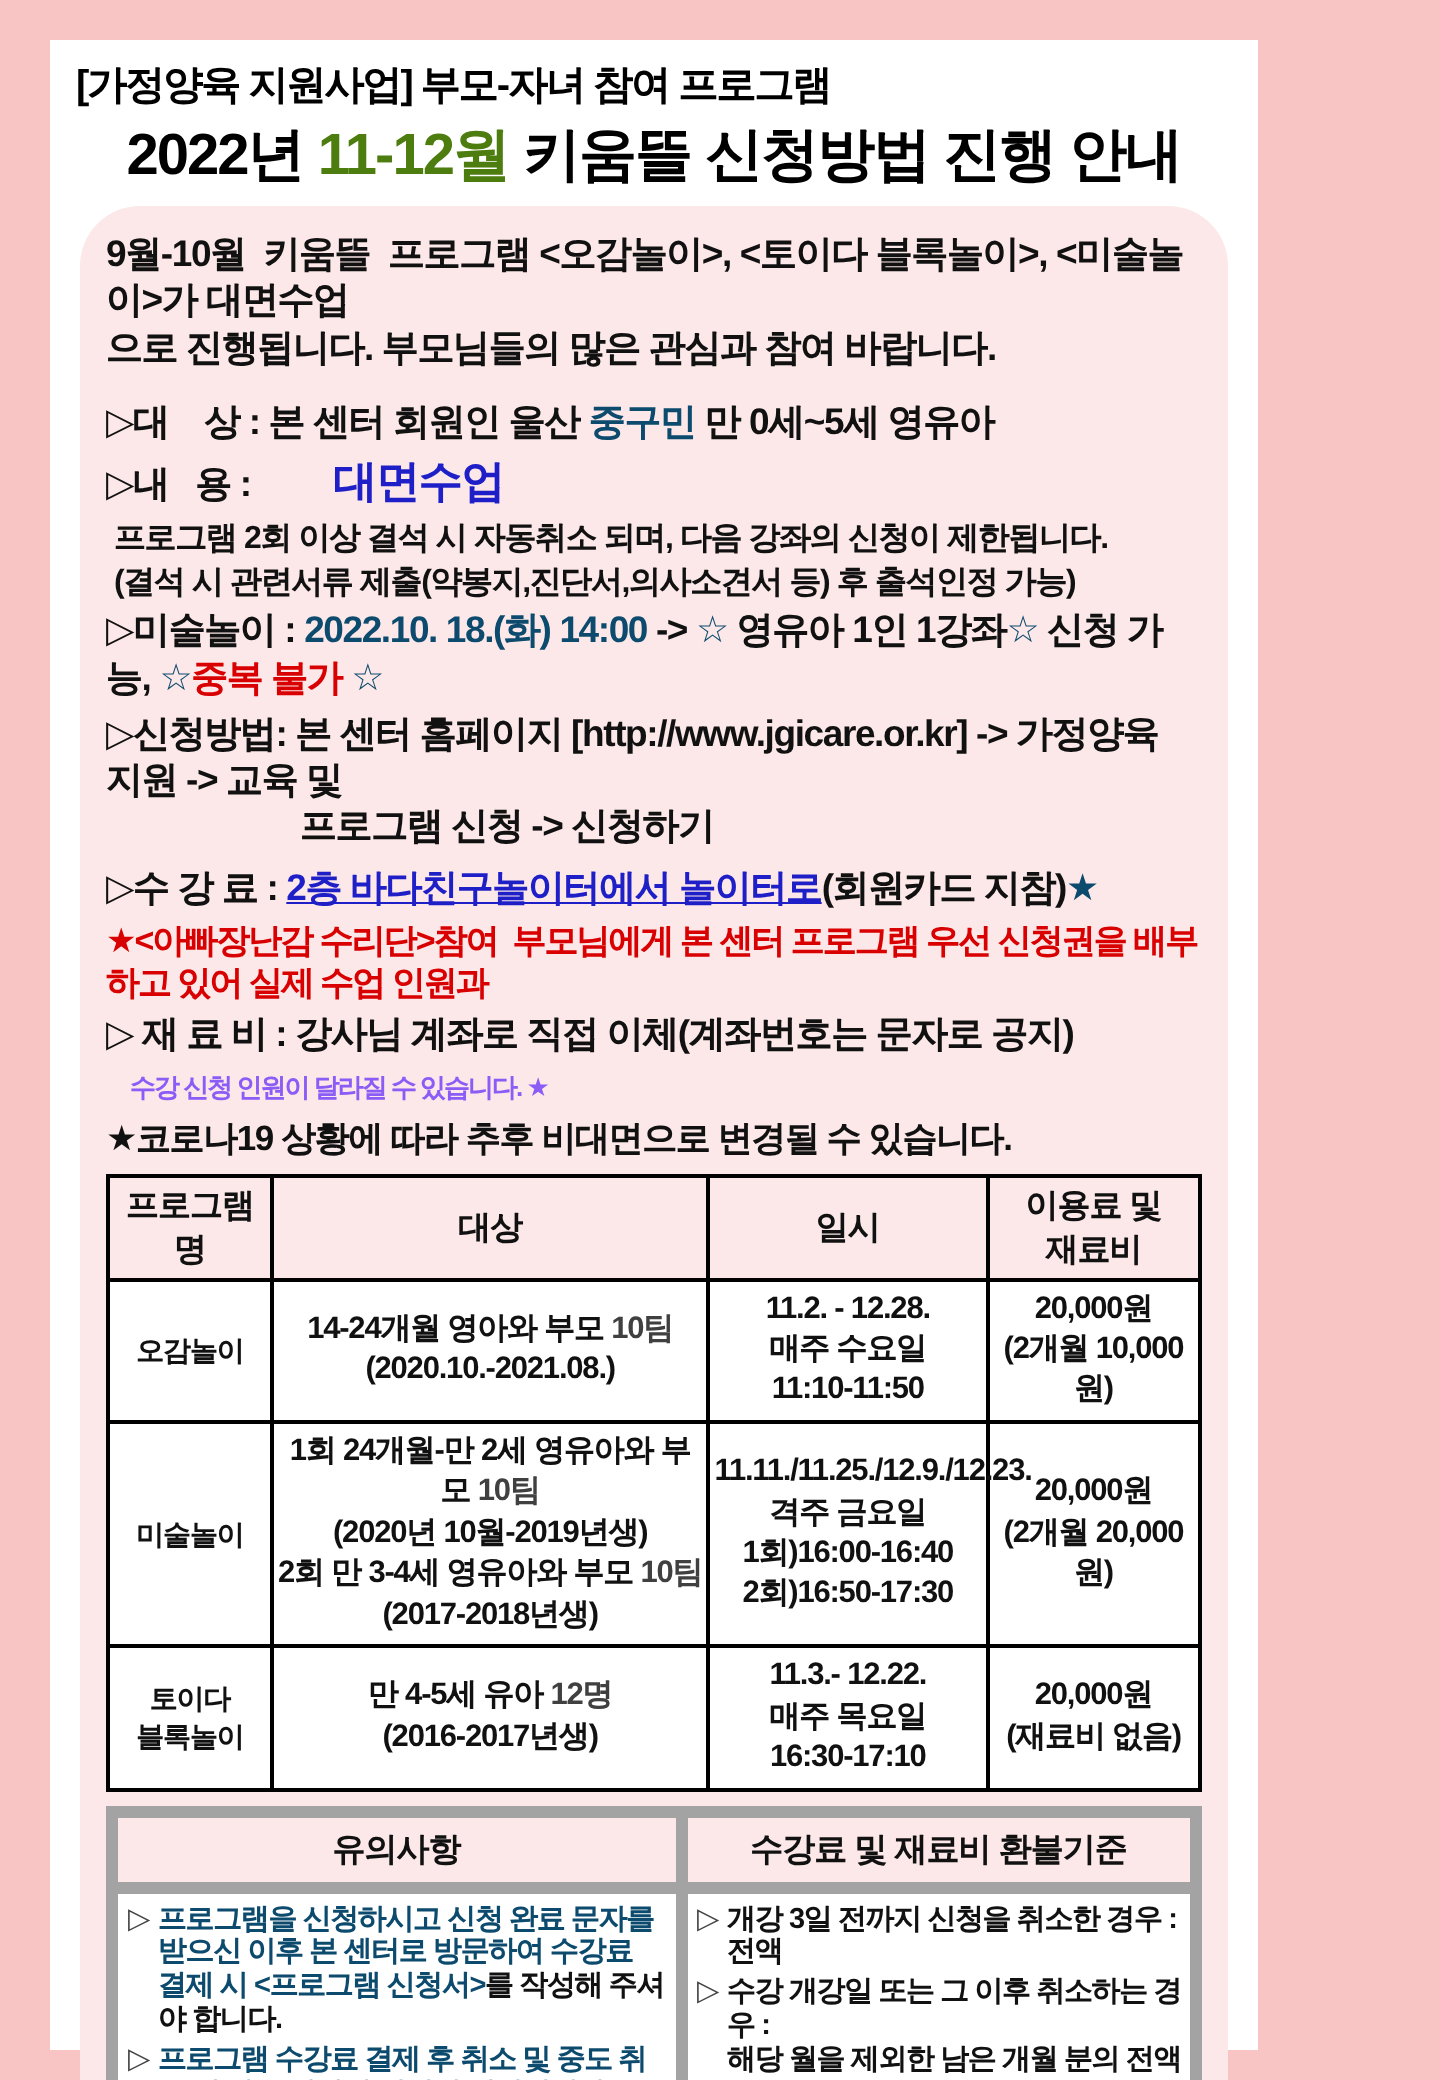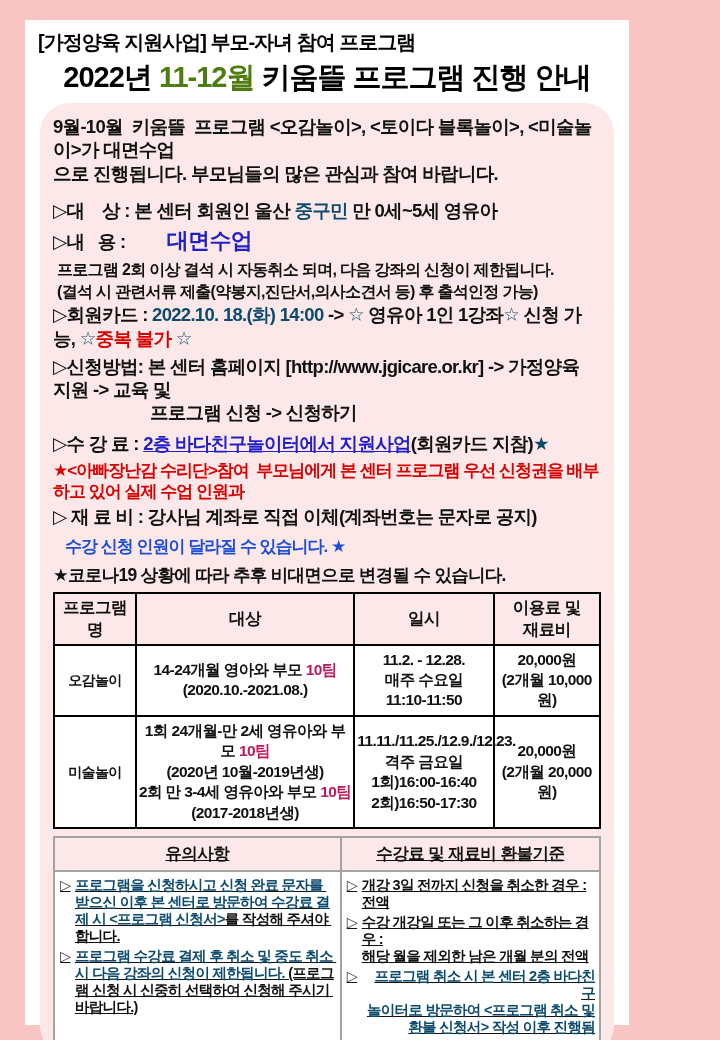--- a/index.html
+++ b/index.html
@@ -31,76 +31,76 @@
   }
   .ln {
     font-size:18.5px; font-weight:600; line-height:1.26; letter-spacing:-0.7px;
     white-space:pre-wrap; margin:0 0 5px 0;
   }
   .intro   { margin-bottom:14px; }
   .mb8     { margin-bottom:8px; }
   .small   { font-size:16px; font-weight:700; margin:2px 0 1px 4px; }
   .indent  { padding-left:97px; margin:0 0 7px 0; }
   .rednote { color:#d80000; font-size:17px; letter-spacing:-1px; margin-bottom:2px; }
-  .rednote2{ color:#1d4ed8; font-size:17px; letter-spacing:-1px; padding-left:12px; margin-bottom:6px; }
+  .rednote2{ color:#8b5cf6; font-size:13px; letter-spacing:-1px; padding-left:12px; margin-bottom:6px; }
   .covid   { font-size:17.5px; font-weight:700; margin-bottom:6px; }
   .red   { color:#0c4a6e;text-align:right; }
   .redb  { color:#d80000; font-weight:800; }
-  .blue  { color:#be185d; }
+  .blue  { color:#404040; }
   .bigblue { color:#1f1fc8; font-size:22px; font-weight:800;padding-left:37px; }
   .bluelink{ color:#1f1fc8; text-decoration:underline; }
   
   .ptable { width:100%; border-collapse:collapse; table-layout:fixed; }
   .ptable th, .ptable td { border:2px solid #000; white-space:pre-line; }
   .ptable th {
     font-size:16.5px; font-weight:800; padding:3px 2px; height:44px;
     letter-spacing:-0.5px; background:transparent;
   }
   .ptable td {
     background:#fff; text-align:center; font-size:15.5px; font-weight:600;
     line-height:1.32; padding:4px 2px; letter-spacing:-0.6px;
   }
   .ptable td.pname { font-size:14px; font-weight:700; }
   .row1 td { height:54px; } .row2 td { height:84px; } .row3 td { height:54px; }
   
   .ntable { width:100%; border-collapse:collapse; table-layout:fixed; margin-top:7px; }
-  .ntable th, .ntable td { border:2px solid #a3a3a3;text-decoration:underline; }
+  .ntable th, .ntable td { border:6px solid #a3a3a3; }
   .ntable th { font-size:16.5px; font-weight:800; padding:5px 0; letter-spacing:-0.5px; background:transparent; }
   .ntable td { background:#fff; vertical-align:top; padding:5px 4px 5px 5px; }
   .nitem { display:flex; font-size:14.5px; font-weight:600; line-height:1.17;
            letter-spacing:-0.7px; margin-bottom:3px; white-space:pre-wrap; }
   .nmark { flex:0 0 15px; color:#444; }
   .ntext { flex:1; }
 </style>
 </head>
 <body>
 
 <div class="page">
 
   <div class="subtitle">[가정양육 지원사업] 부모-자녀 참여 프로그램</div>
-  <div class="title"><span>2022년 </span><span class="month">11-12월</span><span> 키움뜰 프로그램 진행 안내</span></div>
+  <div class="title"><span>2022년 </span><span class="month">11-12월</span><span> 키움뜰 신청방법 진행 안내</span></div>
 
   <div class="pinkbox">
 
     <div class="ln intro">9월-10월  키움뜰  프로그램 &lt;오감놀이&gt;, &lt;토이다 블록놀이&gt;, &lt;미술놀이&gt;가 대면수업
 으로 진행됩니다. 부모님들의 많은 관심과 참여 바랍니다.</div>
 
     <div class="ln"><span>▷대    상 : </span><span>본 센터 회원인 울산 </span><span class="red">중구민</span><span> 만 0세~5세 영유아</span></div>
 
     <div class="ln"><span>▷내   용 : </span><span class="bigblue">대면수업</span></div>
 
     <div class="ln small">프로그램 2회 이상 결석 시 자동취소 되며, 다음 강좌의 신청이 제한됩니다.</div>
     <div class="ln small mb8">(결석 시 관련서류 제출(약봉지,진단서,의사소견서 등) 후 출석인정 가능)</div>
 
-    <div class="ln"><span>▷회원카드 : </span><span class="red">2022.10. 18.(화) 14:00</span><span> -&gt; </span><span class="red">☆</span><span> 영유아 1인 1강좌</span><span class="red">☆</span><span> 신청 가능, </span><span class="red">☆</span><span class="redb">중복 불가</span><span class="red"> ☆</span></div>
+    <div class="ln"><span>▷미술놀이 : </span><span class="red">2022.10. 18.(화) 14:00</span><span> -&gt; </span><span class="red">☆</span><span> 영유아 1인 1강좌</span><span class="red">☆</span><span> 신청 가능, </span><span class="red">☆</span><span class="redb">중복 불가</span><span class="red"> ☆</span></div>
 
     <div class="ln" style="margin-bottom:0"><span>▷신청방법: </span><span>본 센터 홈페이지 [http://www.jgicare.or.kr] -&gt; 가정양육  지원 -&gt; 교육 및</span></div>
     <div class="ln indent">프로그램 신청 -&gt; 신청하기</div>
 
-    <div class="ln"><span>▷수 강 료 : </span><span class="bluelink">2층 바다친구놀이터에서 지원사업</span><span>(회원카드 지참)</span><span class="red">★</span></div>
+    <div class="ln"><span>▷수 강 료 : </span><span class="bluelink">2층 바다친구놀이터에서 놀이터로</span><span>(회원카드 지참)</span><span class="red">★</span></div>
 
     <div class="ln rednote">★&lt;아빠장난감 수리단&gt;참여  부모님에게 본 센터 프로그램 우선 신청권을 배부하고 있어 실제 수업 인원과</div>
 
     <div class="ln mb8"><span>▷ 재 료 비 : </span><span>강사님 계좌로 직접 이체(계좌번호는 문자로 공지)</span></div>
     <div class="ln rednote2">수강 신청 인원이 달라질 수 있습니다. ★</div>
 
     <div class="ln covid">★코로나19 상황에 따라 추후 비대면으로 변경될 수 있습니다.</div>
 
     <table class="ptable">
       <colgroup>
@@ -131,20 +131,30 @@
         <tr class="row2">
           <td class="pname">미술놀이</td>
           <td><span>1회 24개월-만 2세 영유아와 부모 </span><span class="blue">10팀</span><br><span>(2020년 10월-2019년생)</span><br><span>2회 만 3-4세 영유아와 부모 </span><span class="blue">10팀</span><br><span>(2017-2018년생)</span></td>
           <td>11.11./11.25./12.9./12.23.
 격주 금요일
 1회)16:00-16:40
 2회)16:50-17:30</td>
           <td>20,000원
 (2개월 20,000원)</td>
         </tr>
+        <tr class="row3">
+          <td class="pname">토이다
+블록놀이</td>
+          <td><span>만 4-5세 유아 </span><span class="blue">12명</span><br><span>(2016-2017년생)</span></td>
+          <td>11.3.- 12.22.
+매주 목요일
+16:30-17:10</td>
+          <td>20,000원
+(재료비 없음)</td>
+        </tr>
       </tbody>
     </table>
 
     <table class="ntable">
       <colgroup>
           <col style="width:52.5%">
           <col style="width:47.5%">
         </colgroup>
       <thead>
         <tr>

